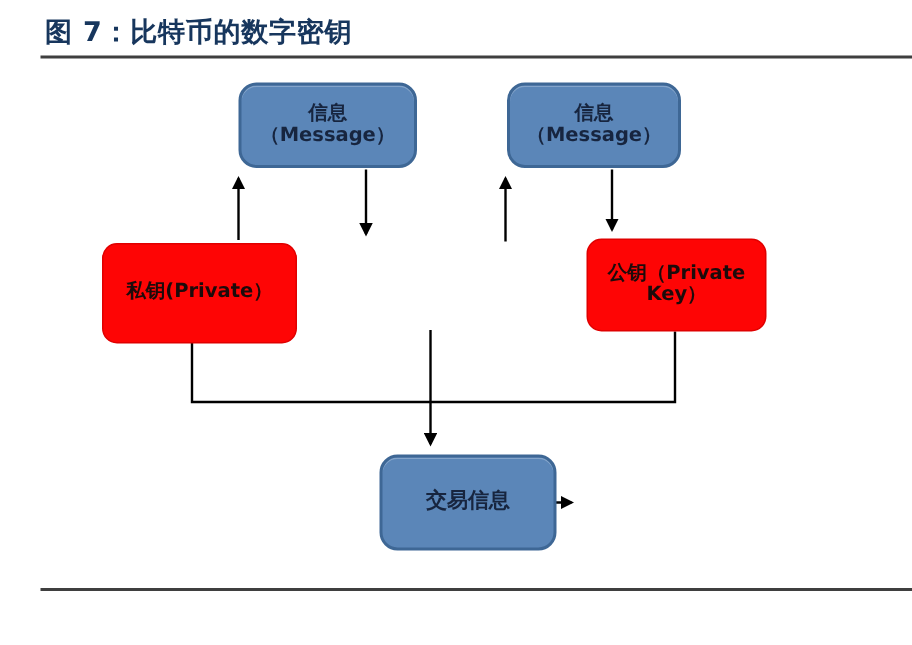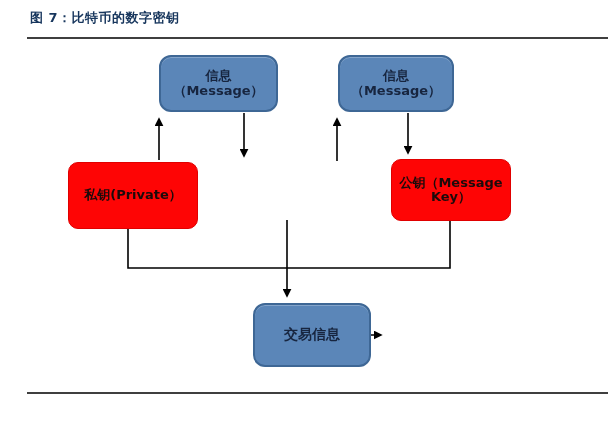--- a/index.html
+++ b/index.html
@@ -5,21 +5,21 @@
   html,body{margin:0;padding:0;background:#ffffff;}
   .canvas{
     position:relative;
     width:608px;height:430px;
     background:#ffffff;
     font-family:"DejaVu Sans","Liberation Sans",sans-serif;
     overflow:hidden;
   }
   .title{
     position:absolute;left:30px;top:9px;
-    font-size:13px;font-weight:bold;color:#17365D;
+    font-size:18px;font-weight:bold;color:#17365D;
     letter-spacing:0.5px;
   }
   .rule{
     position:absolute;left:27px;width:581px;height:2px;
     background:#3f3f3f;
   }
   .rule.top{top:37px;}
   .rule.bottom{top:392px;}
   .node{
     position:absolute;
@@ -91,21 +91,21 @@
     <span>信息（Message）</span>
   </div>
   <div class="node blue" style="left:312px;top:55px;width:116px;height:57px;">
     <span>信息（Message）</span>
   </div>
 
   <div class="node red" style="left:68px;top:162px;width:130px;height:67px;">
     <span>私钥(Private）</span>
   </div>
   <div class="node red" style="left:391px;top:159px;width:120px;height:62px;">
-    <span>公钥（Message Key）</span>
+    <span>公钥（Private Key）</span>
   </div>
 
   <div class="node blue" style="left:227px;top:303px;width:118px;height:64px;font-size:14px;text-align:center;">
     <span>交易信息</span>
   </div>
 
   <div class="rule bottom"></div>
 
 </div>
 

